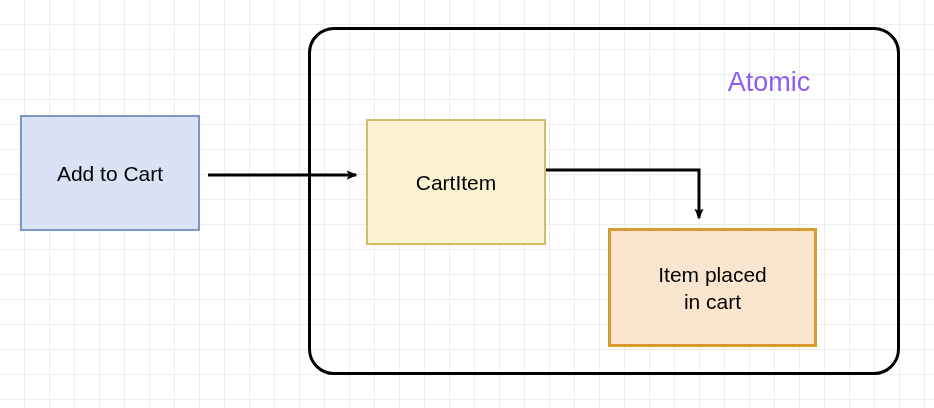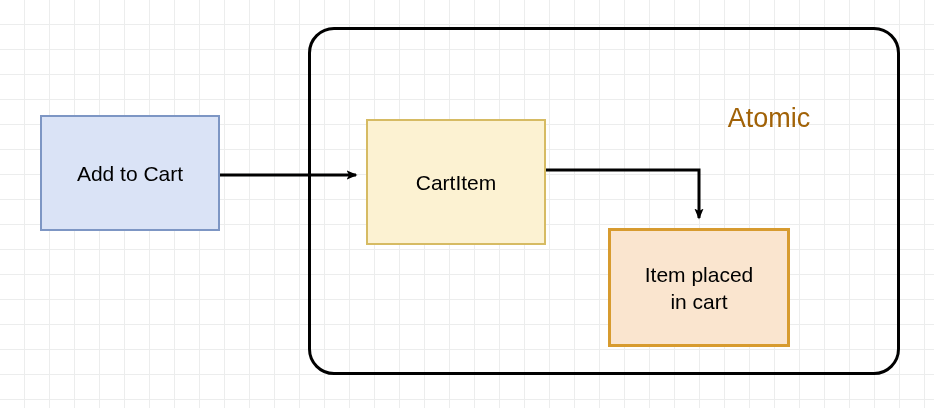--- a/index.html
+++ b/index.html
@@ -45,57 +45,56 @@
     background: transparent;
     box-sizing: border-box;
   }
   .group-label {
     position: absolute;
     left: 706px;
     top: 66px;
     width: 126px;
     text-align: center;
     font-size: 27px;
-    color: #a16207;
+    color: #8b5cf6;
     line-height: 32px;
     white-space: nowrap;
-    margin-top: 36px;
   }
   
   .node {
     position: absolute;
     box-sizing: border-box;
     display: flex;
     align-items: center;
     justify-content: center;
     text-align: center;
     color: #000000;
     font-size: 21px;
     line-height: 27px;
   }
   .node-start {
-    left: 40px;
+    left: 20px;
     top: 115px;
     width: 180px;
     height: 116px;
     background: #dae3f6;
     border: 2px solid #7d96c4;
   }
   .node-entity {
     left: 366px;
     top: 119px;
     width: 180px;
     height: 126px;
     background: #fcf2d2;
     border: 2px solid #d6bb63;
   }
   .node-result {
     left: 608px;
     top: 228px;
-    width: 182px;
+    width: 209px;
     height: 119px;
     background: #fae5cf;
     border: 3px solid #d79b2f;
   }
   .node-result .label-lines {
     display: block;
   }
   
   .edges {
     position: absolute;

